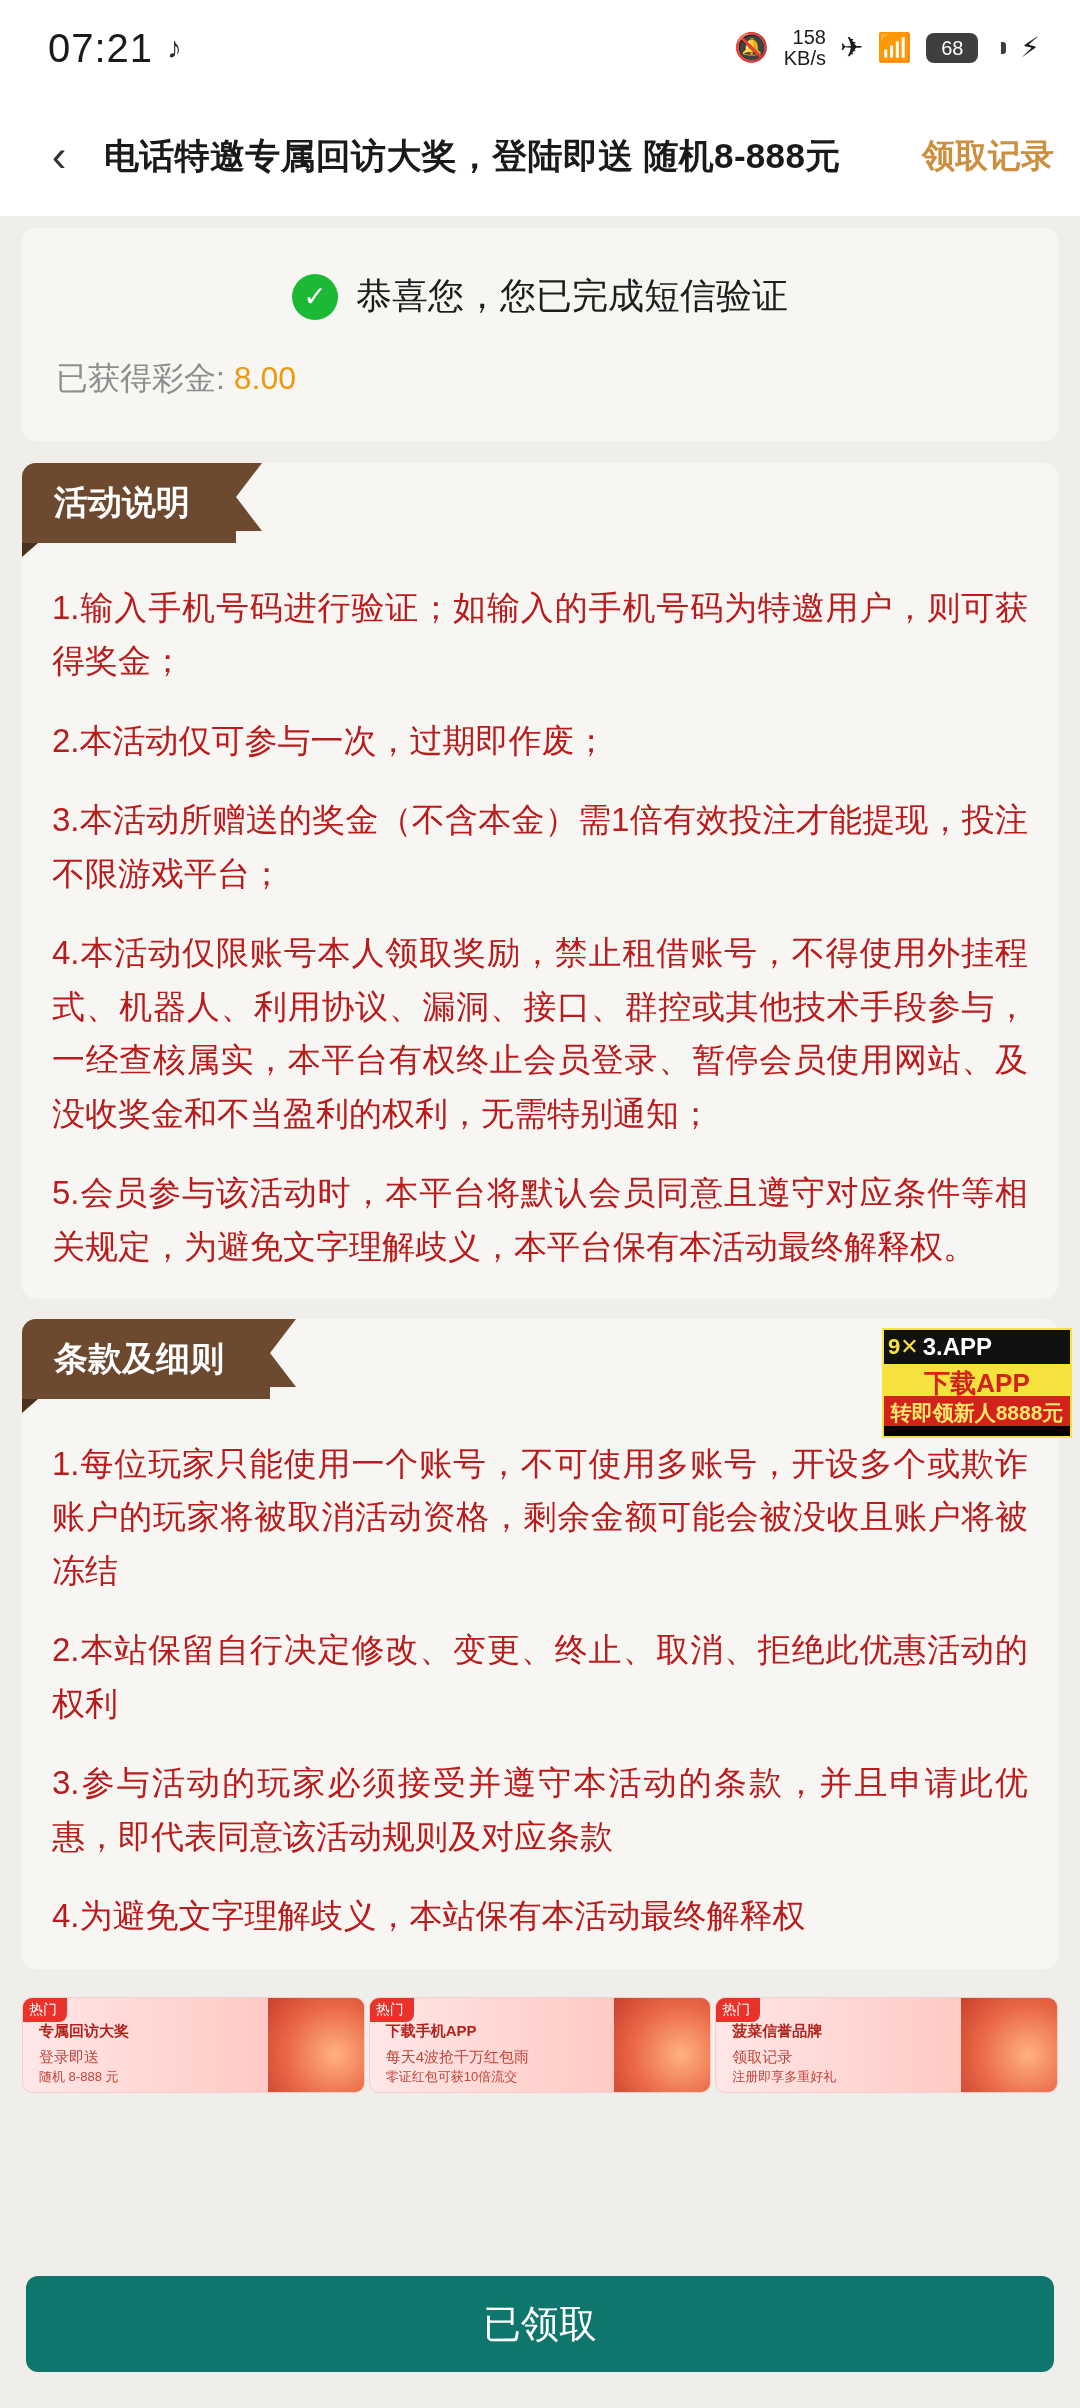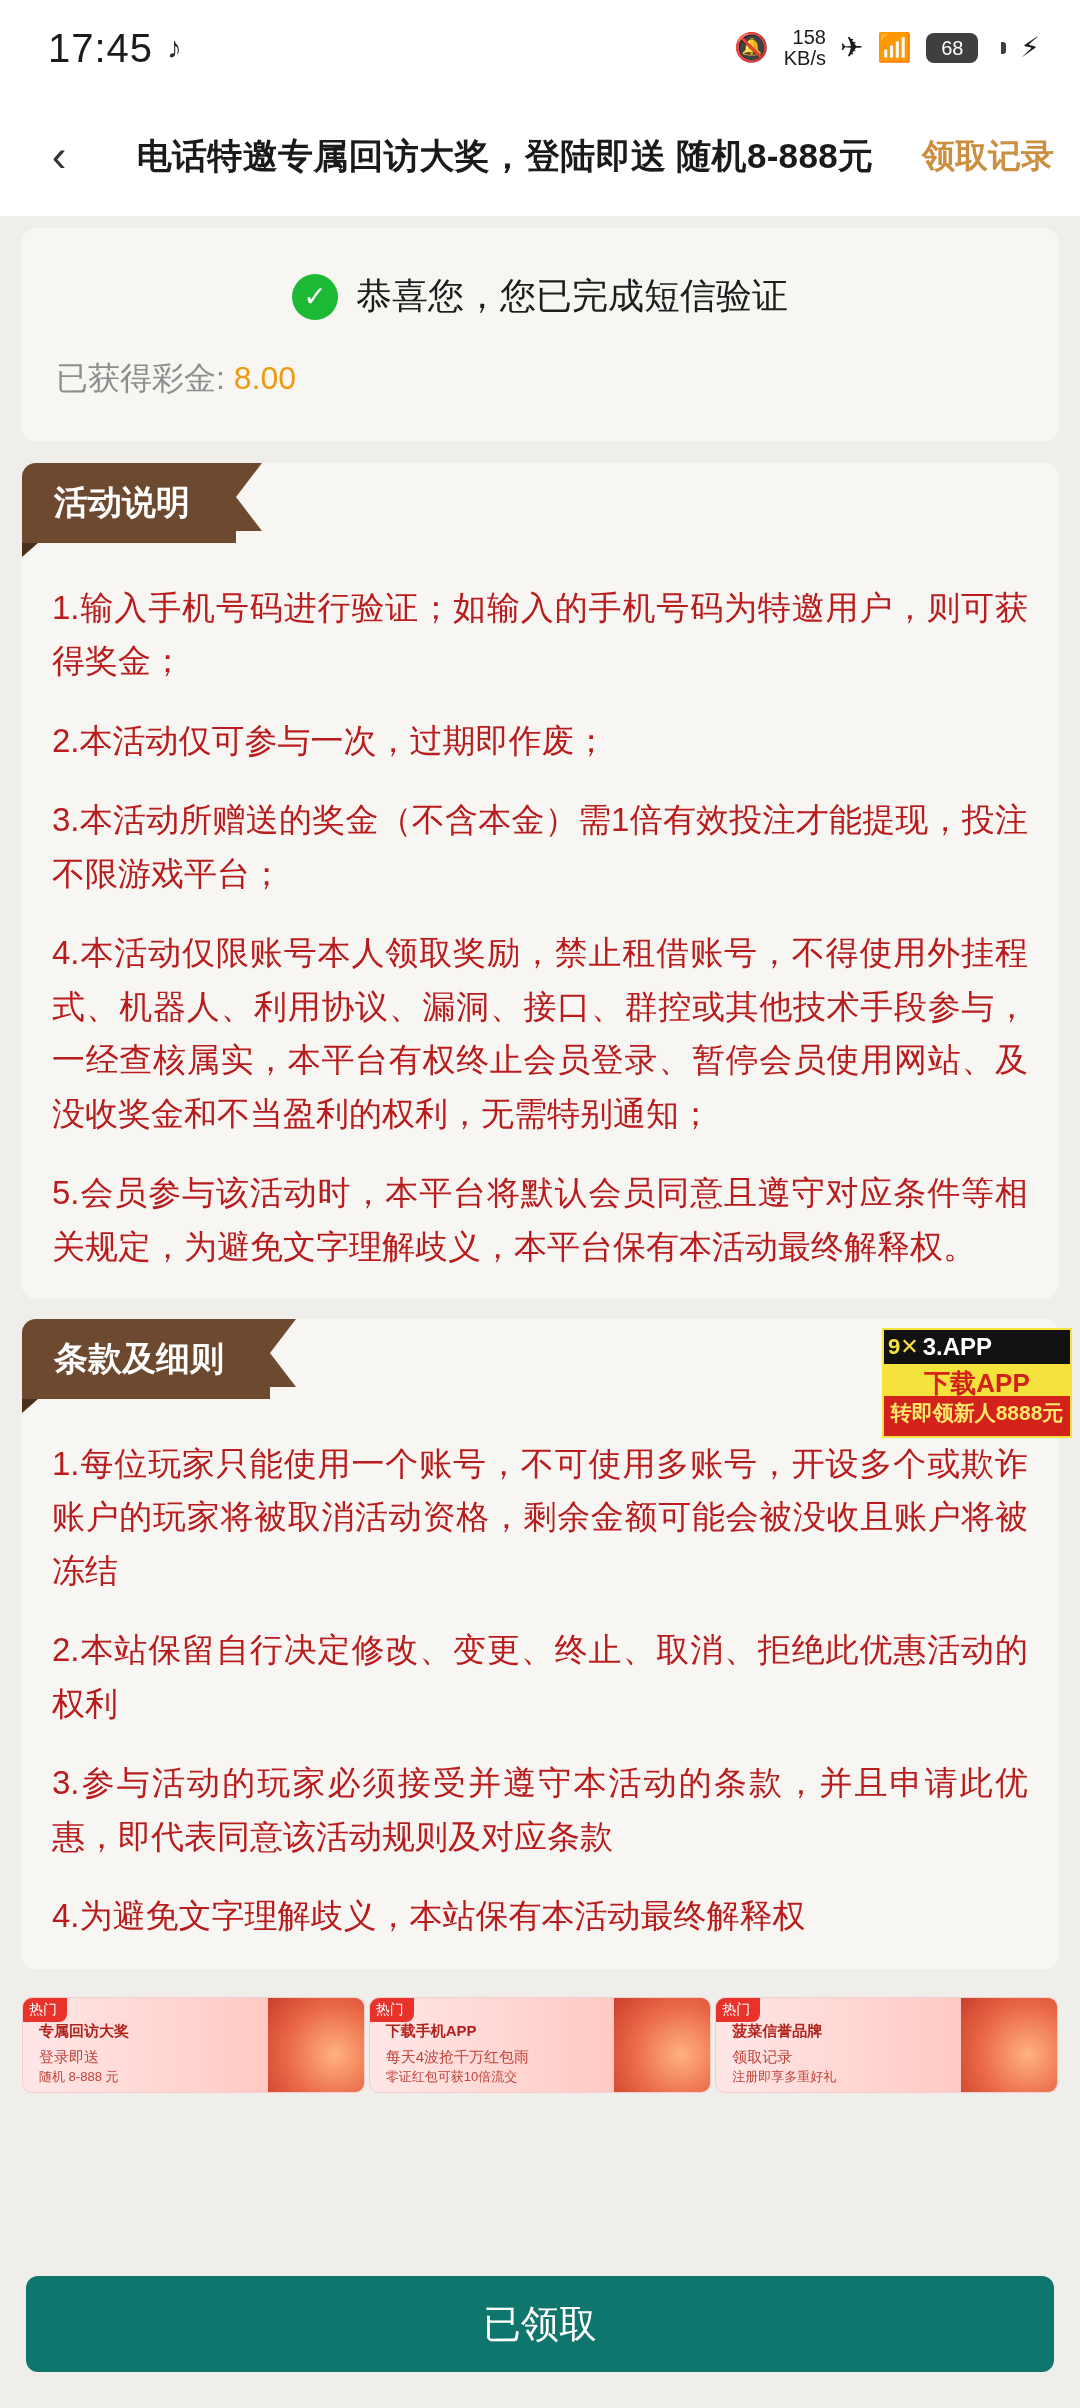--- a/index.html
+++ b/index.html
@@ -59,21 +59,21 @@
     padding: 0 26px 0 24px;
     position: relative;
   }
   .back-btn {
     width: 70px; height: 70px;
     display: flex; align-items: center; justify-content: center;
     font-size: 44px; color: #333; font-weight: 300;
   }
   .header-title {
     flex: 1;
-    text-align: center;
+    text-align: left;
     font-size: 35px;
     line-height: 1.33;
     color: #1a1a1a;
     font-weight: 700;
     padding: 0 10px;
     letter-spacing: 0.3px;
   }
   .header-action {
     font-size: 33px;
     color: #cc8f3f;
@@ -217,21 +217,21 @@
   .float-ad .x-logo {
     color: #f5e23d; font-size: 22px; font-weight: 800; padding-right: 4px;
   }
   .float-ad .appname { color: #ffffff; font-size: 24px; font-weight: 800; }
   .float-ad .row2 {
     background: #f5e23d; color: #d2221b; font-size: 26px; font-weight: 800;
     text-align: center; line-height: 38px; height: 32px;
   }
   .float-ad .row3 {
     background: #d2221b; color: #ffe96a; font-size: 21px; font-weight: 800;
-    text-align: center; line-height: 34px; height: 40px;
+    text-align: center; line-height: 34px; height: 30px;
   }
 
   
   .footer {
     flex: 0 0 150px;
     background: #f0eeea;
     padding: 18px 26px 36px 26px;
   }
   .cta {
     width: 100%;
@@ -244,21 +244,21 @@
     font-family: inherit;
   }
 </style>
 </head>
 <body>
 
 <div class="phone">
 
   <div class="statusbar">
     <div class="sb-left">
-      <span class="sb-time">17:45</span>
+      <span class="sb-time">07:21</span>
       <span class="sb-note">♪</span>
     </div>
     <div class="sb-right">
       <span class="sb-icon">🔕</span>
       <span class="sb-speed">
         <span>158</span>
         <span>KB/s</span>
       </span>
       <span class="sb-icon">✈</span>
       <span class="sb-icon">📶</span>

